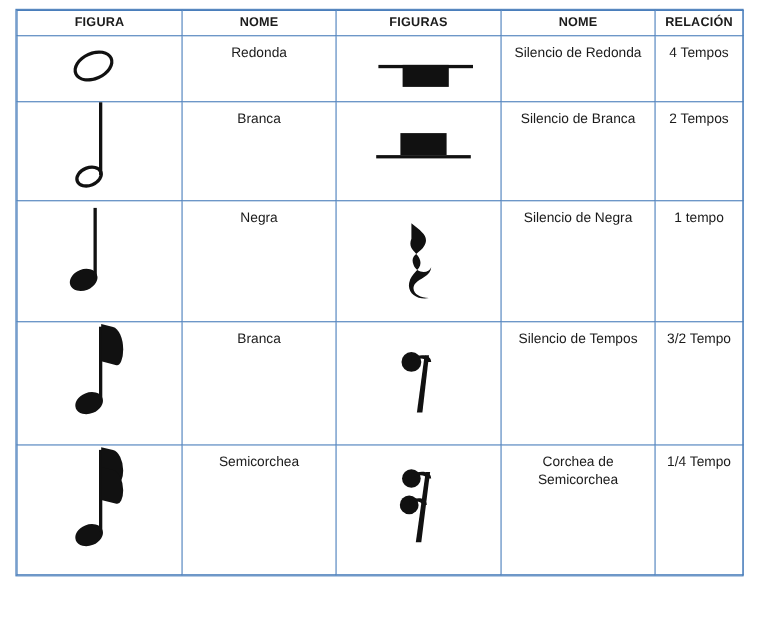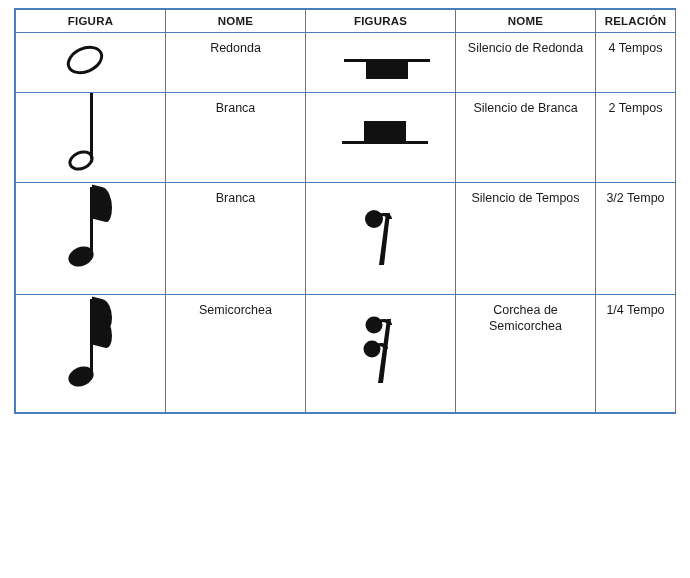--- a/index.html
+++ b/index.html
@@ -279,20 +279,47 @@
             </div>
           </td>
           <td>
             <span class="txt">Silencio de Branca</span>
           </td>
           <td>
             <span class="txt">2 Tempos</span>
           </td>
         </tr>
 
+        <tr class="row-r3">
+          <td class="glyph-cell">
+            <div class="noteholder">
+              <div class="head filled q-head"></div>
+              <div class="stem q-stem"></div>
+            </div>
+          </td>
+          <td>
+            <span class="txt">Negra</span>
+          </td>
+          <td class="glyph-cell">
+            <div class="qrest">
+              <svg width="40" height="74" viewBox="0 0 40 74">
+                <path d="M10 2 C 20 10, 26 14, 22 22 C 18 30, 8 30, 12 40
+                         C 15 48, 26 48, 28 42 C 27 52, 14 52, 12 60
+                         C 11 66, 18 70, 26 70 C 16 72, 6 66, 8 56
+                         C 10 46, 20 44, 18 36 C 16 28, 6 26, 10 16 Z" fill="#111"></path>
+              </svg>
+            </div>
+          </td>
+          <td>
+            <span class="txt">Silencio de Negra</span>
+          </td>
+          <td>
+            <span class="txt">1 tempo</span>
+          </td>
+        </tr>
 
         <tr class="row-r4">
           <td class="glyph-cell">
             <div class="noteholder">
               <div class="head filled e-head"></div>
               <div class="stem e-stem"></div>
               <div class="flag e-flag"></div>
             </div>
           </td>
           <td>

